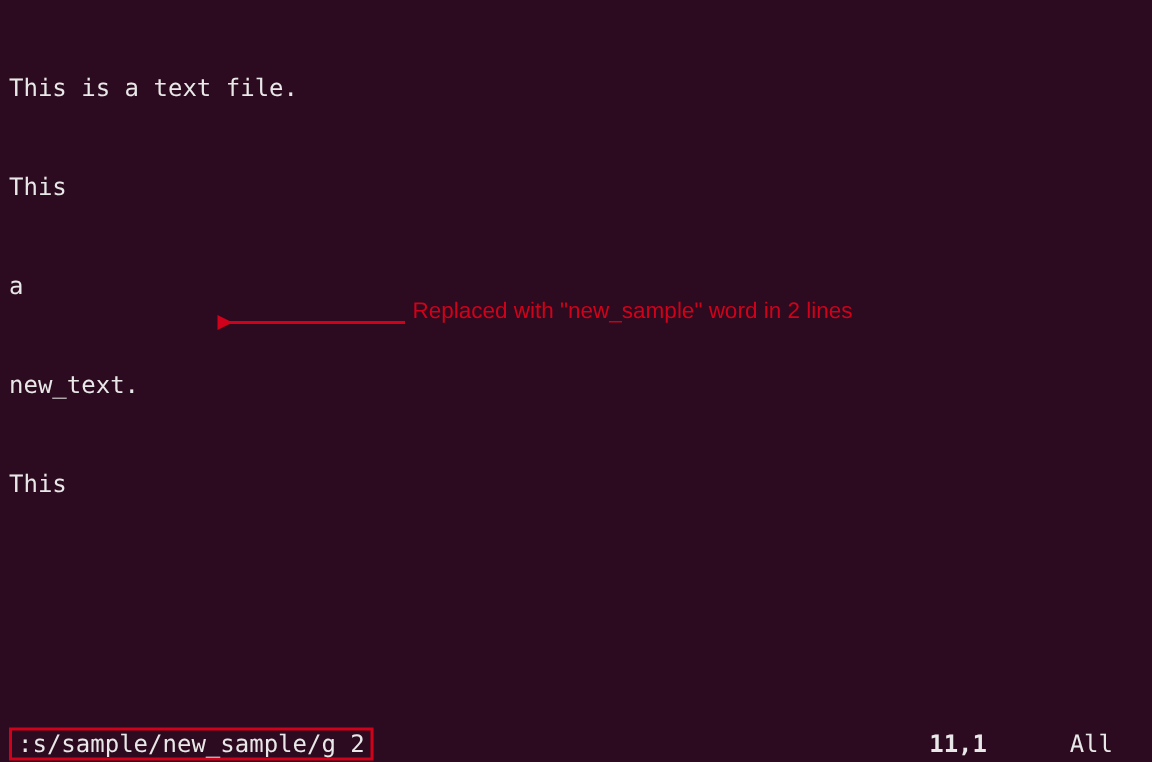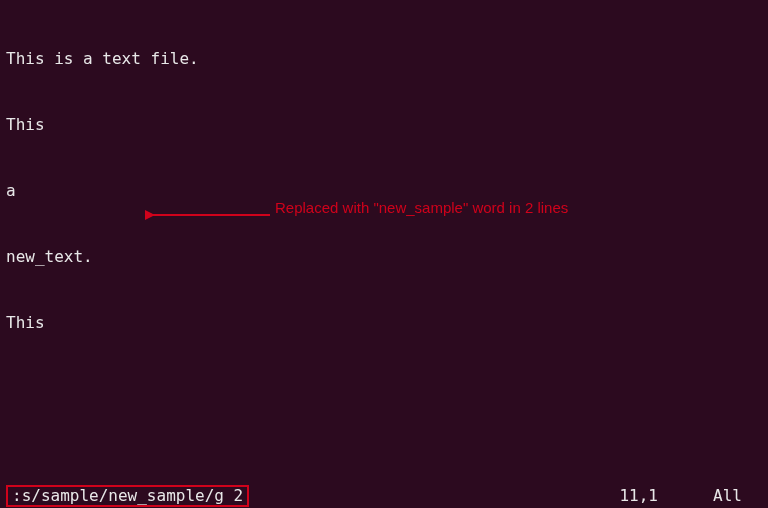--- a/index.html
+++ b/index.html
@@ -53,20 +53,21 @@
   .cmd-box {
     border: 2px solid #d0021b;
     padding: 0 4px;
     height: 22px;
     display: inline-flex;
     align-items: center;
   }
   .status-pos {
     position: absolute;
     right: 110px;
+    font-weight: bold;
   }
   .status-all {
     position: absolute;
     right: 26px;
   }
 </style>
 </head>
 <body>
 
 <div class="editor">

